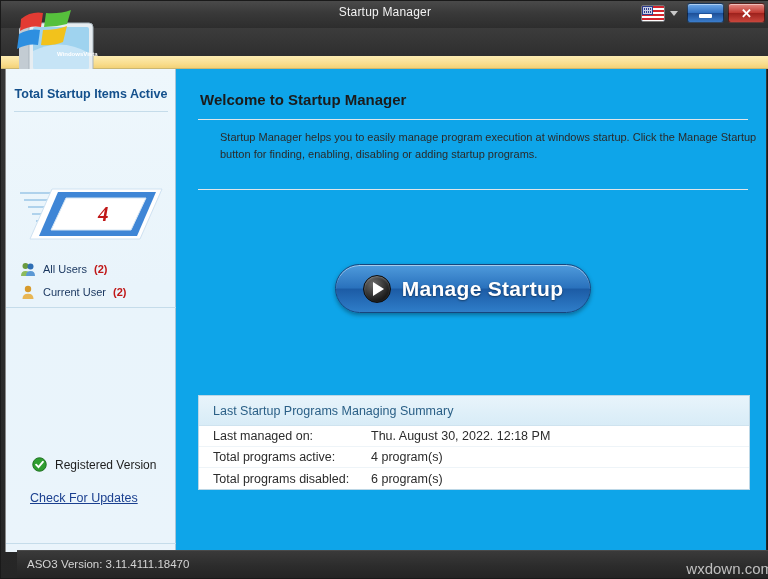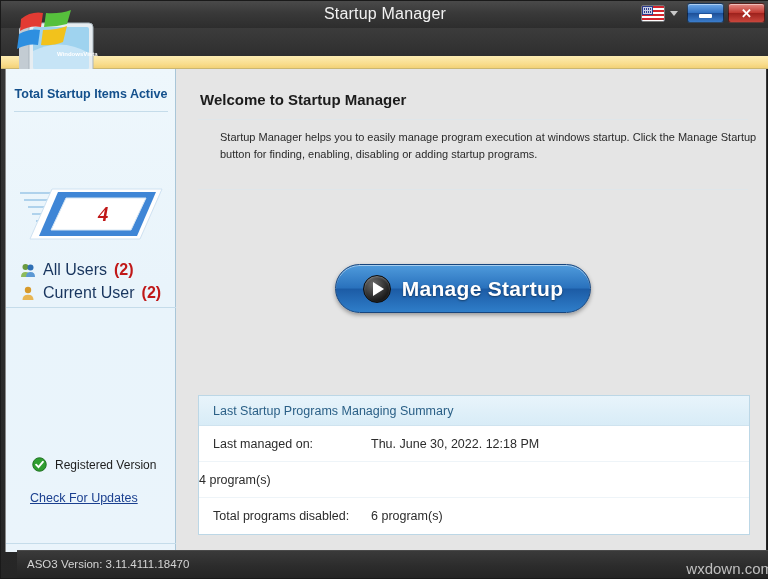--- a/index.html
+++ b/index.html
@@ -18,21 +18,21 @@
     border: 1px solid #1a1a1a;
   }
 
   
   .titlebar {
     position: absolute; left: 0; top: 0; width: 768px; height: 27px;
     background: linear-gradient(180deg,#4a4a4a 0%,#393939 45%,#2d2d2d 100%);
   }
   .title-text {
     position: absolute; left: 0; top: 4px; width: 768px;
-    text-align: center; color: #f2f2f2; font-size: 16px;
+    text-align: center; color: #f2f2f2; font-size: 12px;
     letter-spacing: .2px;
   }
   .tb-right { position: absolute; right: 4px; top: 2px; display: flex; align-items: center; gap: 4px; }
   .flag-btn {
     width: 24px; height: 17px; border: 1px solid #777; border-radius: 2px;
     background: #1f3f8f; position: relative; overflow: hidden; cursor: pointer;
   }
   .flag-stripes { position: absolute; inset: 0;
     background: repeating-linear-gradient(180deg,#d2232c 0 2px,#ffffff 2px 4px); }
   .flag-canton { position: absolute; left: 0; top: 0; width: 11px; height: 9px;
@@ -115,36 +115,36 @@
     border-right: 1px solid #a9c6d8;
   }
   .sb-title {
     position: absolute; left: 0; top: 18px; width: 170px; text-align: center;
     color: #14508c; font-size: 12.5px; font-weight: bold;
   }
   .sb-rule { position:absolute; left: 8px; width: 154px; height: 1px; background:#c5dcea; }
   .badge-box { position: absolute; left: 12px; top: 112px; width: 146px; height: 66px; }
   .sb-user {
     position: absolute; left: 14px; display: flex; align-items: center; gap: 7px;
-    font-size: 16px; color: #18355e; cursor: pointer;
+    font-size: 11px; color: #18355e; cursor: pointer;
   }
   .sb-user .cnt { color: #c01818; font-weight: bold; }
   .sb-bottom-rule { position:absolute; left:0; width:170px; height:1px; background:#c5dcea; }
   .reg-ver {
     position: absolute; left: 26px; top: 488px; display:flex; align-items:center; gap:8px;
     font-size: 12px; color: #1d1d1d;
   }
   .check-upd {
     position: absolute; left: 24px; top: 522px; font-size: 12.5px;
     color: #1a3f8f; text-decoration: underline; cursor: pointer;
   }
 
   
   .main {
-    position: absolute; left: 170px; top: 0; width: 590px; height: 483px; background: #e5e5e5;
+    position: absolute; left: 170px; top: 0; width: 590px; height: 483px; background: #0ea5e9;
   }
   .welcome-h {
     position:absolute; left: 24px; top: 22px; font-size: 15px; font-weight: bold; color:#1b1b1b;
   }
   .m-rule { position:absolute; left: 22px; width: 550px; height:1px; background:#dfe6ea; }
   .welcome-p {
     position:absolute; left: 12px; top: 60px; width: 552px;
     font-size: 11px; color: #2a2a2a; line-height: 1.55; margin-left: 32px;
   }
   .ms-btn {
@@ -174,21 +174,21 @@
   .summary {
     position: absolute; left: 22px; top: 326px; width: 552px;
     border: 1px solid #bcd7e6; background:#fff;
   }
   .sum-head {
     height: 30px; display:flex; align-items:center; padding-left: 14px;
     background: linear-gradient(180deg,#e8f4fb 0%,#d8ecf7 100%);
     color: #2a5f86; font-size: 12.5px; border-bottom:1px solid #cfe3ef;
   }
   .sum-row {
-    height: 36px; display:flex; align-items:center; font-size: 12.5px; color:#2c2c2c;
+    height: 21px; display:flex; align-items:center; font-size: 12.5px; color:#2c2c2c;
     border-bottom: 1px solid #eef4f8;
   }
   .sum-row:last-child { border-bottom: none; }
   .sum-row .k { width: 172px; padding-left: 14px; }
   .sum-row .v { }
 
   
   .statusbar {
     position: absolute; left: 16px; bottom: 0; width: 768px; height: 28px;
     background: linear-gradient(180deg,#3a3a3a 0%,#2c2c2c 55%,#242424 100%);
@@ -320,23 +320,24 @@
         <span class="play">
             <i></i>
           </span>
         <span class="lbl">Manage Startup</span>
       </div>
 
       <div class="summary">
         <div class="sum-head">Last Startup Programs Managing Summary</div>
         <div class="sum-row">
           <span class="k">Last managed on:</span>
-          <span class="v">Thu. June 30, 2022. 12:18 PM</span>
+          <span class="v">Thu. August 30, 2022. 12:18 PM</span>
         </div>
         <div class="sum-row">
+          <span class="k">Total programs active:</span>
           <span class="v">4 program(s)</span>
         </div>
         <div class="sum-row">
           <span class="k">Total programs disabled:</span>
           <span class="v">6 program(s)</span>
         </div>
       </div>
     </div>
   </div>
 

